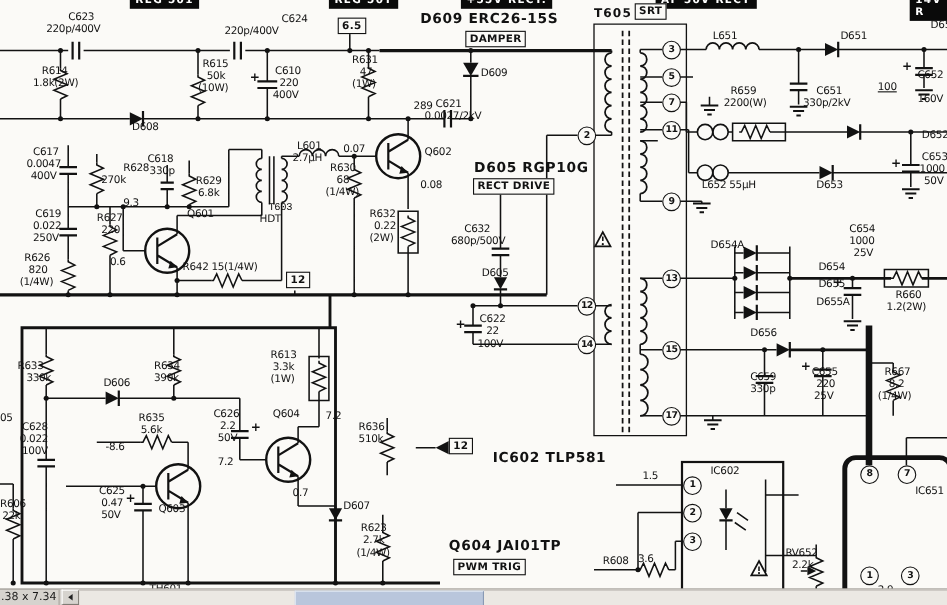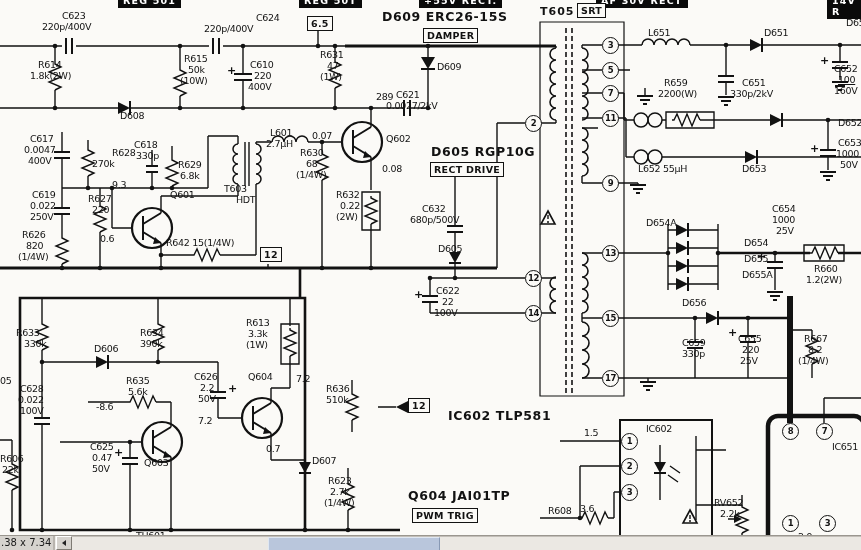--- a/index.html
+++ b/index.html
@@ -325,21 +325,21 @@
         <div class="lbl s" style="left: 24px; top: 145px;">0.0047</div>
         <div class="lbl s" style="left: 28px; top: 156px;">400V</div>
         <div class="lbl s" style="left: 92px; top: 148px; margin-left: 20px;">R628</div>
         <div class="lbl s" style="left: 92px; top: 159px;">270k</div>
         <div class="lbl s" style="left: 134px; top: 140px;">C618</div>
         <div class="lbl s" style="left: 136px; top: 151px;">330p</div>
         <div class="lbl s" style="left: 178px; top: 160px;">R629</div>
         <div class="lbl s" style="left: 180px; top: 171px;">6.8k</div>
         <div class="lbl s" style="left: 112px; top: 180px;">9.3</div>
         <div class="lbl s" style="left: 170px; top: 190px;">Q601</div>
-        <div class="lbl s" style="left: 224px; top: 184px;">T603</div>
+        <div class="lbl s" style="left: 244px; top: 184px; font-family: Liberation Mono, monospace;">T603</div>
         <div class="lbl s" style="left: 236px; top: 195px;">HDT</div>
         <div class="lbl s" style="left: 32px; top: 190px;">C619</div>
         <div class="lbl s" style="left: 30px; top: 201px;">0.022</div>
         <div class="lbl s" style="left: 30px; top: 212px;">250V</div>
         <div class="lbl s" style="left: 88px; top: 194px;">R627</div>
         <div class="lbl s" style="left: 92px; top: 205px;">220</div>
         <div class="lbl s" style="left: 336px; top: 190px;">R632</div>
         <div class="lbl s" style="left: 340px; top: 201px;">0.22</div>
         <div class="lbl s" style="left: 336px; top: 212px;">(2W)</div>
         <div class="lbl s" style="left: 422px; top: 204px;">C632</div>
@@ -356,21 +356,21 @@
         <div class="lbl s" style="left: 434px; top: 308px;">100V</div>
         <div class="lbl plus" style="left: 414px; top: 290px;">+</div>
         <div class="lbl s" style="left: 648px; top: 28px;">L651</div>
         <div class="lbl s" style="left: 764px; top: 28px;">D651</div>
         <div class="lbl s" style="left: 846px; top: 18px;">D65</div>
         <div class="lbl s" style="left: 664px; top: 78px;">R659</div>
         <div class="lbl s" style="left: 658px; top: 89px;">2200(W)</div>
         <div class="lbl s" style="left: 742px; top: 78px;">C651</div>
         <div class="lbl s" style="left: 730px; top: 89px;">330p/2kV</div>
         <div class="lbl s" style="left: 834px; top: 64px;">C652</div>
-        <div class="lbl s" style="left: 838px; top: 75px; text-decoration: underline;">100</div>
+        <div class="lbl s" style="left: 798px; top: 75px; text-decoration: underline;">100</div>
         <div class="lbl s" style="left: 834px; top: 86px;">160V</div>
         <div class="lbl plus" style="left: 820px; top: 56px;">+</div>
         <div class="lbl s" style="left: 838px; top: 118px;">D652</div>
         <div class="lbl s" style="left: 838px; top: 138px;">C653</div>
         <div class="lbl s" style="left: 836px; top: 149px;">1000</div>
         <div class="lbl s" style="left: 840px; top: 160px;">50V</div>
         <div class="lbl plus" style="left: 810px; top: 144px;">+</div>
         <div class="lbl s" style="left: 638px; top: 164px;">L652  55μH</div>
         <div class="lbl s" style="left: 742px; top: 164px;">D653</div>
         <div class="lbl s" style="left: 646px; top: 218px;">D654A</div>

